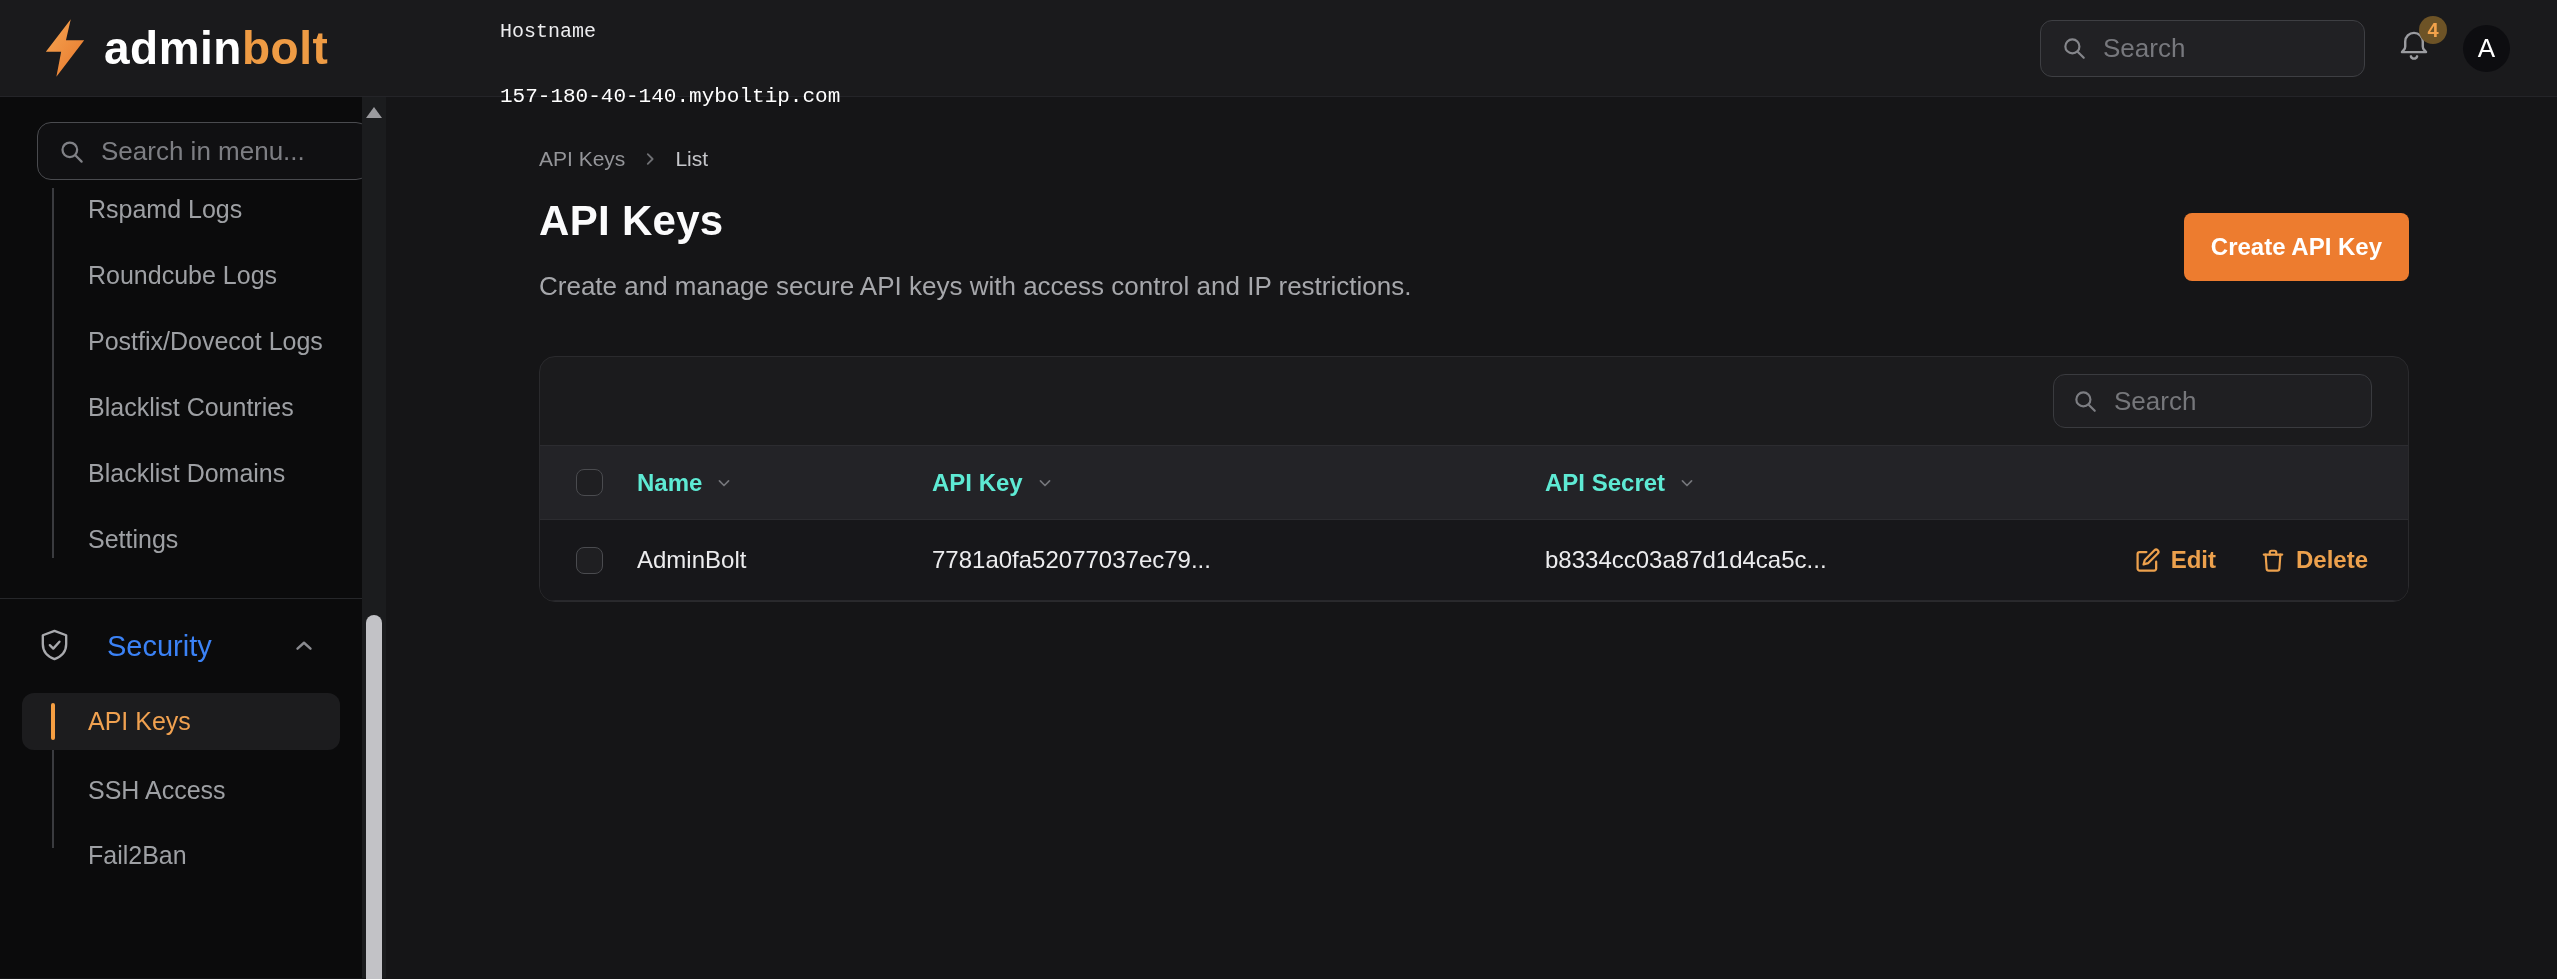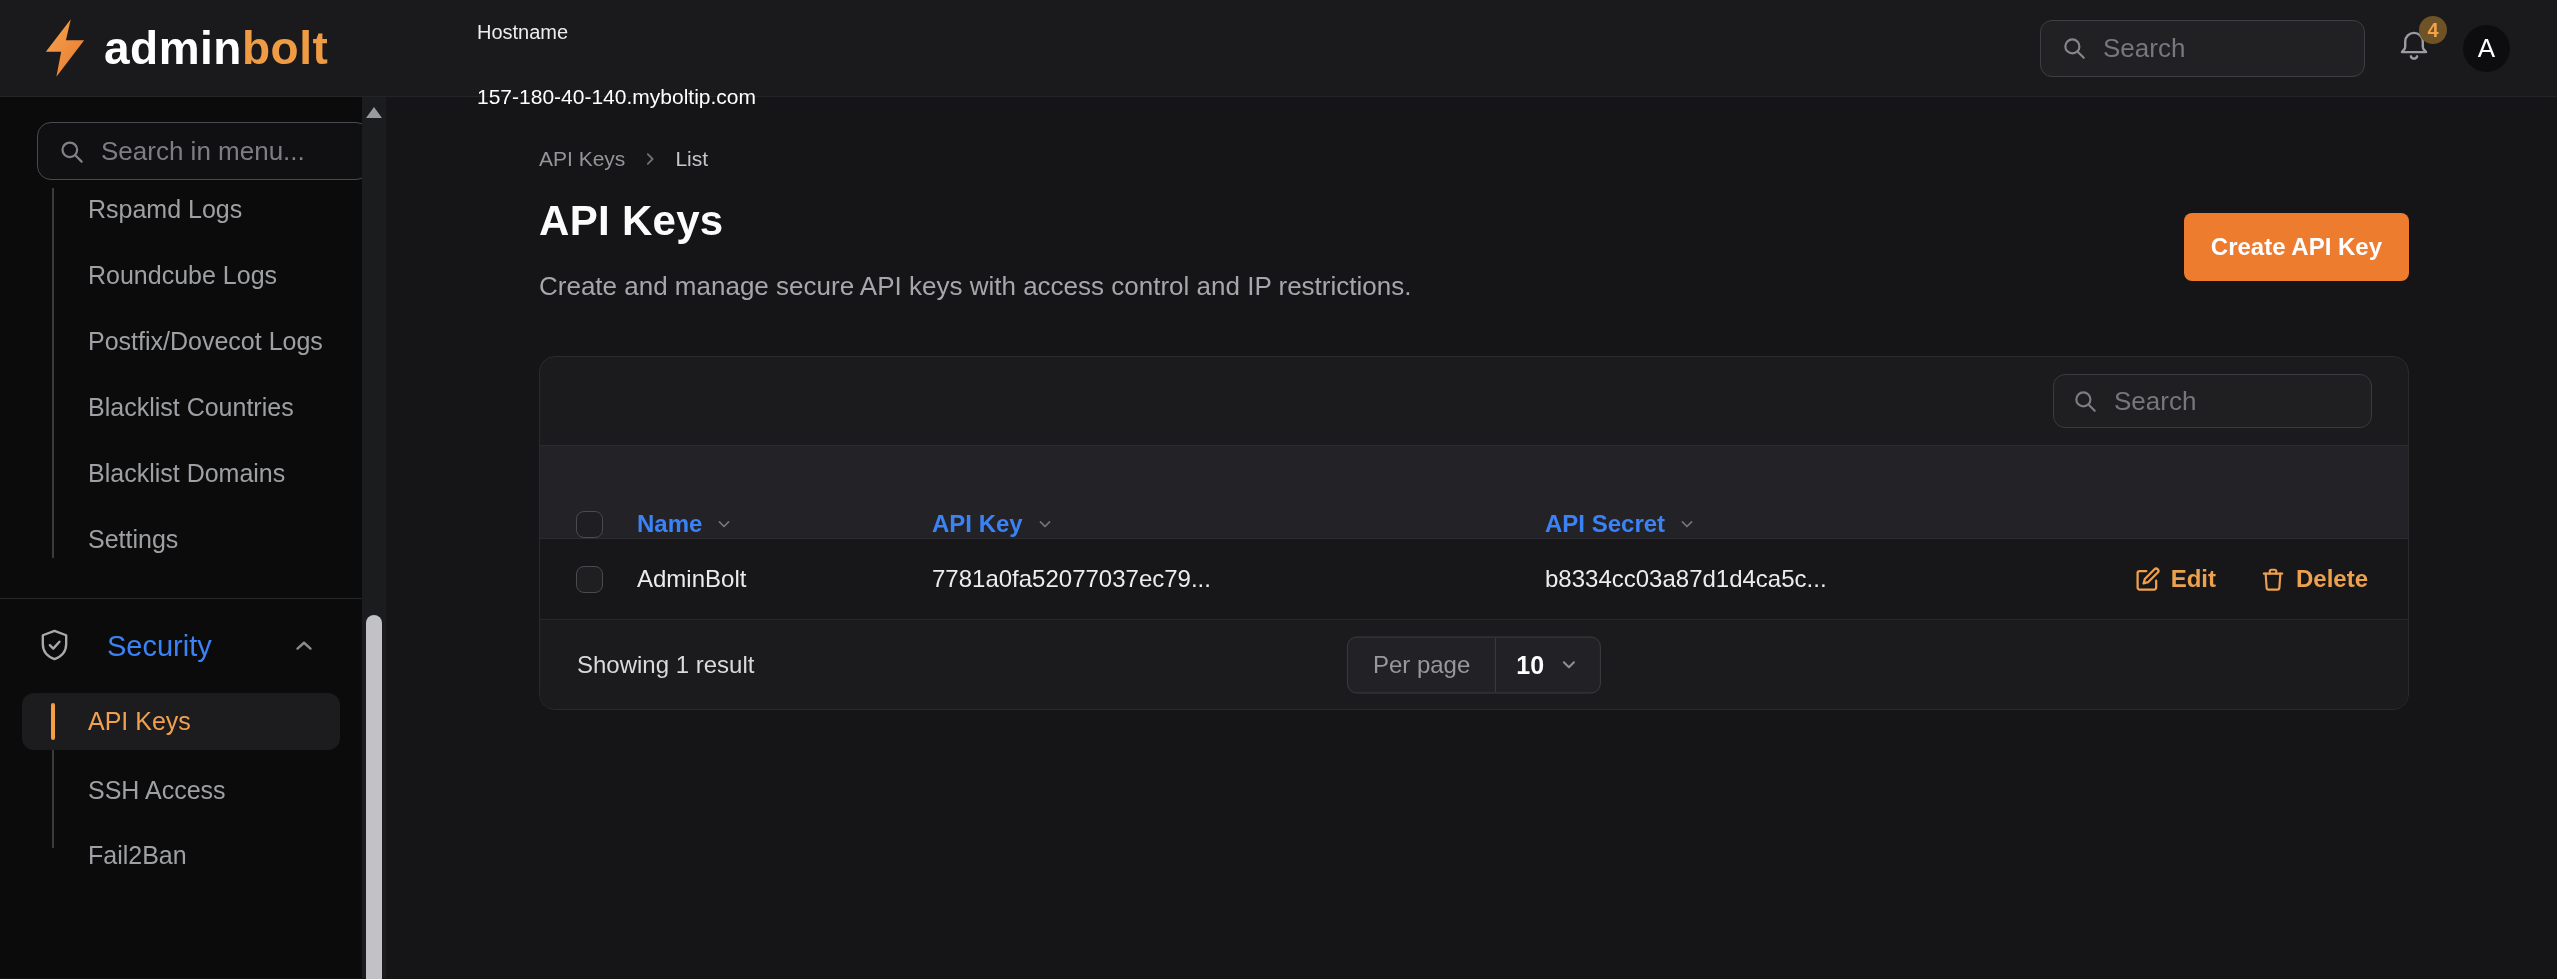--- a/index.html
+++ b/index.html
@@ -13,21 +13,21 @@
   svg { display:block; }
 
   
   .topbar {
     height:97px; background:#1A1A1C; border-bottom:1px solid #242428;
     display:flex; align-items:center; position:relative;
   }
   .brand { display:flex; align-items:center; gap:16px; margin-left:42px; }
   .brand-text { font-size:46px; font-weight:700; letter-spacing:.5px; color:#FFFFFF; }
   .brand-text .accent { color:#EE9B44; }
-  .host { position:absolute; left:477px; top:18px; }
+  .host { position:absolute; left:500px; top:18px;font-family:Liberation Mono, monospace; }
   .host-label { font-size:20px; color:#EDEDEF; line-height:28px; }
   .host-value { font-size:21px; color:#FFFFFF; line-height:30px;margin-top:36px; }
   .topbar-right { margin-left:auto; display:flex; align-items:center; margin-right:47px; }
   .search-box {
     display:flex; align-items:center; gap:16px;
     background:#212124; border:1.5px solid #3E3F43; border-radius:12px;
     height:57px; width:325px; padding:0 20px; color:#85868B;
   }
   .search-box input {
     background:transparent; border:none; outline:none; color:#D8D8DB;
@@ -127,23 +127,23 @@
     border:1.5px solid #3A3B3F; border-radius:12px; padding:0 18px; color:#7C7D82;
   }
   .card-search input {
     background:transparent; border:none; outline:none; color:#CFCFD3;
     font-size:26px; width:100%; font-family:"Liberation Sans", sans-serif;
   }
   .card-search input::placeholder { color:#76777B; }
 
   .t-row { display:flex; align-items:center; }
   .table-header {
-    height:94px; background:#232327;
+    height:75px; background:#232327;
     border-top:1px solid #2C2C30; border-bottom:1px solid #2C2C30;
-    font-size:24px; font-weight:700; color:#3b82f6;align-items:flex-end;
+    font-size:24px; font-weight:700; color:#5eead4;
   }
   .table-row {
     height:81px; background:#17171A; border-bottom:1px solid #28282C;
     font-size:24px; color:#ECECEE;
   }
   .col-check { width:97px; padding-left:36px; }
   .col-name  { width:295px; }
   .col-key   { width:613px; }
   .col-secret{ flex:1; }
   .col-actions { padding-right:40px; display:flex; gap:44px; }
@@ -376,31 +376,17 @@
                   <polyline points="3.5 6.5 20.5 6.5"></polyline>
                   <path d="M18.8 6.5l-.9 13a1.9 1.9 0 0 1-1.9 1.8H8a1.9 1.9 0 0 1-1.9-1.8l-.9-13"></path>
                   <path d="M9 6.5V4.6A1.6 1.6 0 0 1 10.6 3h2.8A1.6 1.6 0 0 1 15 4.6v1.9"></path>
                 </svg>
               </span>
               <span>Delete</span>
             </span>
           </div>
         </div>
 
-        <div class="card-footer">
-          <span>Showing 1 result</span>
-          <div class="per-page">
-            <span class="pp-label">Per page</span>
-            <span class="pp-value">
-              <span>10</span>
-              <span class="chev">
-                <svg width="22" height="22" viewBox="0 0 24 24" fill="none" stroke="currentColor" stroke-width="2.2" stroke-linecap="round" stroke-linejoin="round">
-                    <polyline points="6.5 9.5 12 15 17.5 9.5"></polyline>
-                  </svg>
-              </span>
-            </span>
-          </div>
-        </div>
 
       </section>
     </div>
   </main>
 </div>
 
 </body></html>

